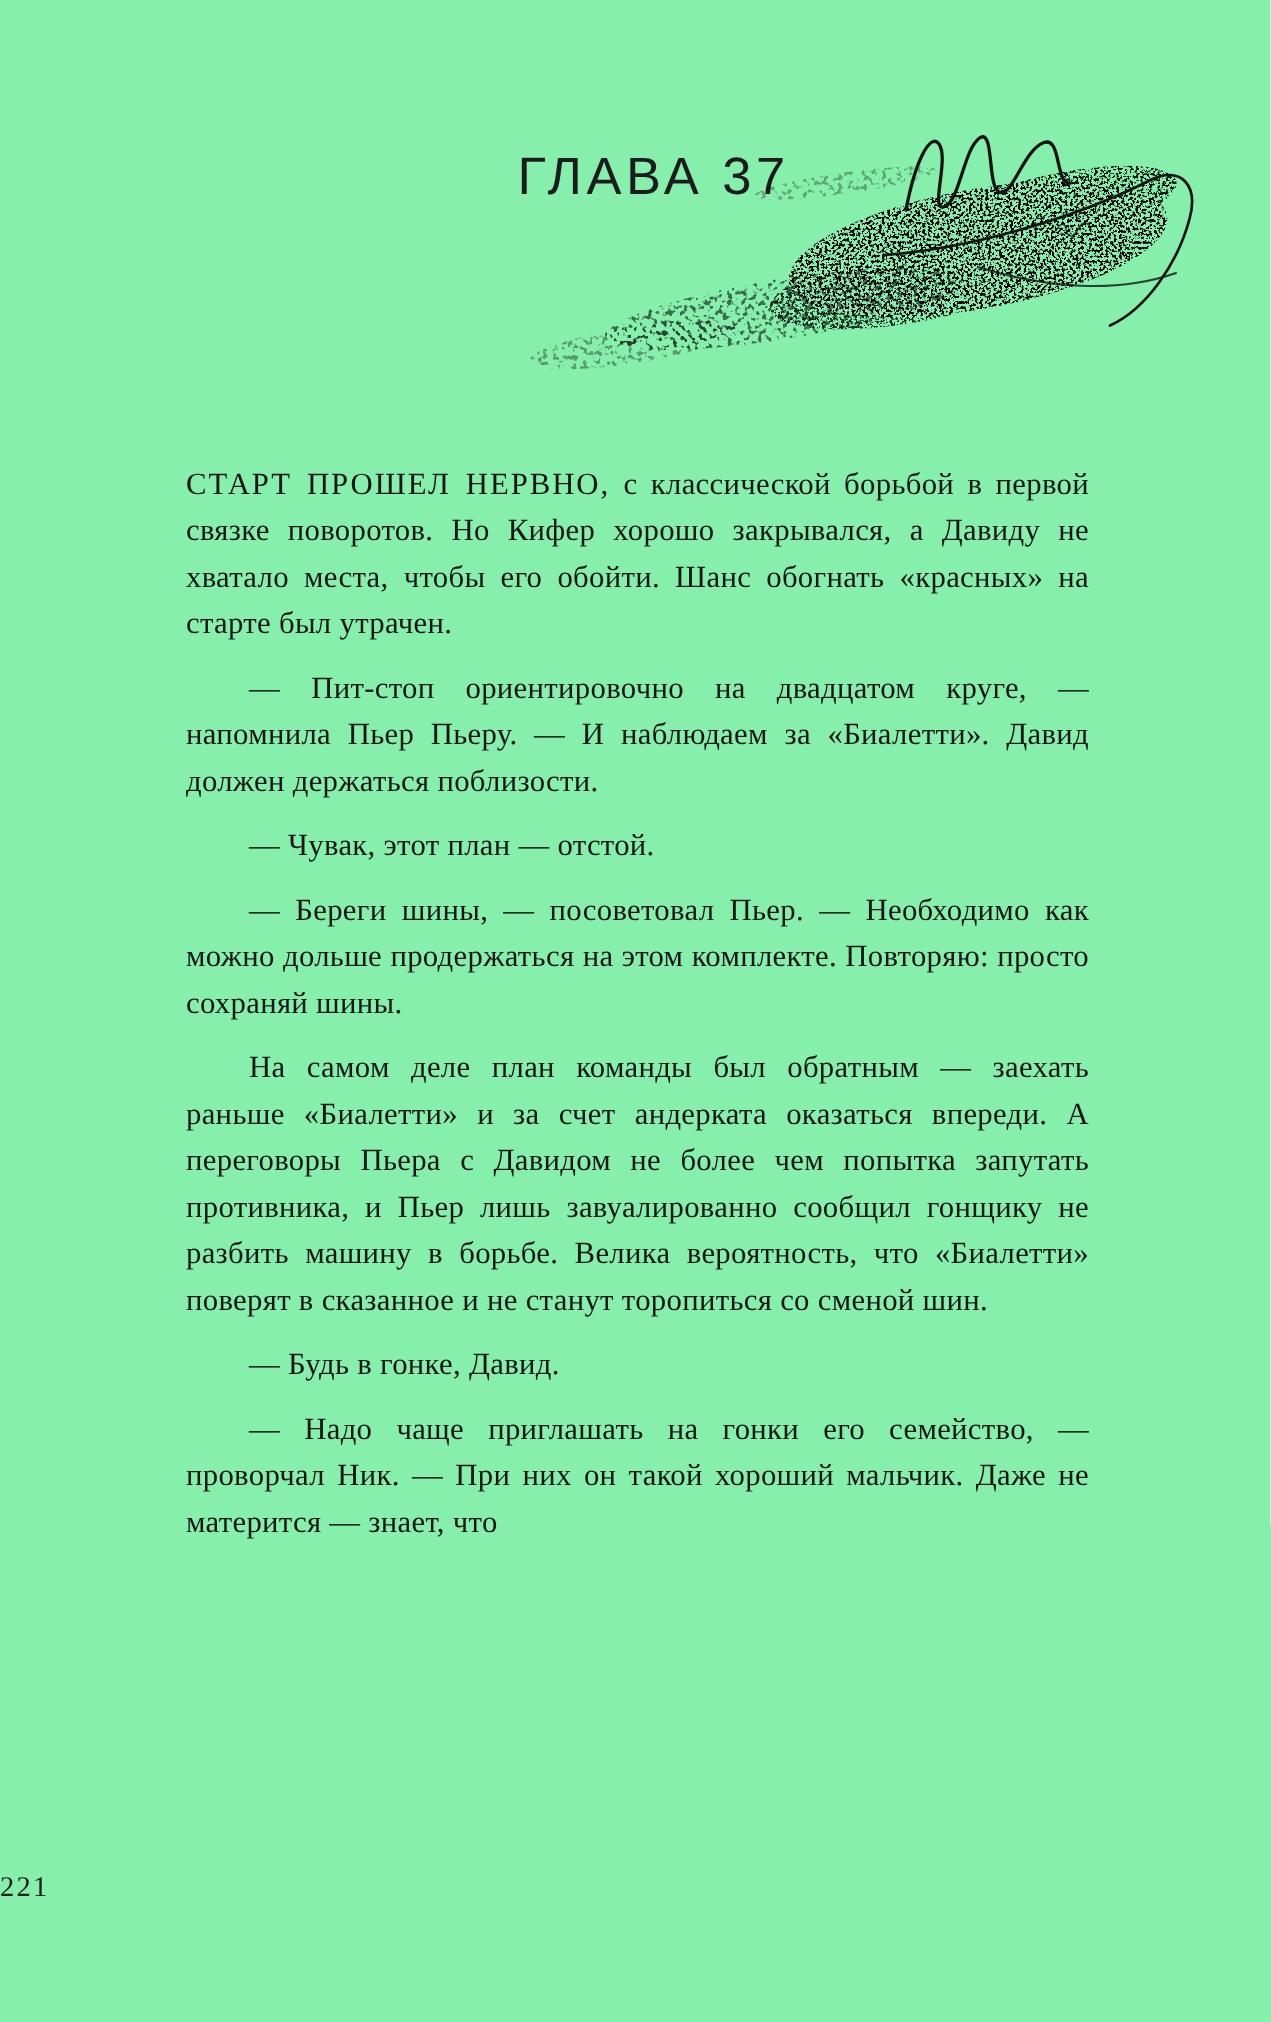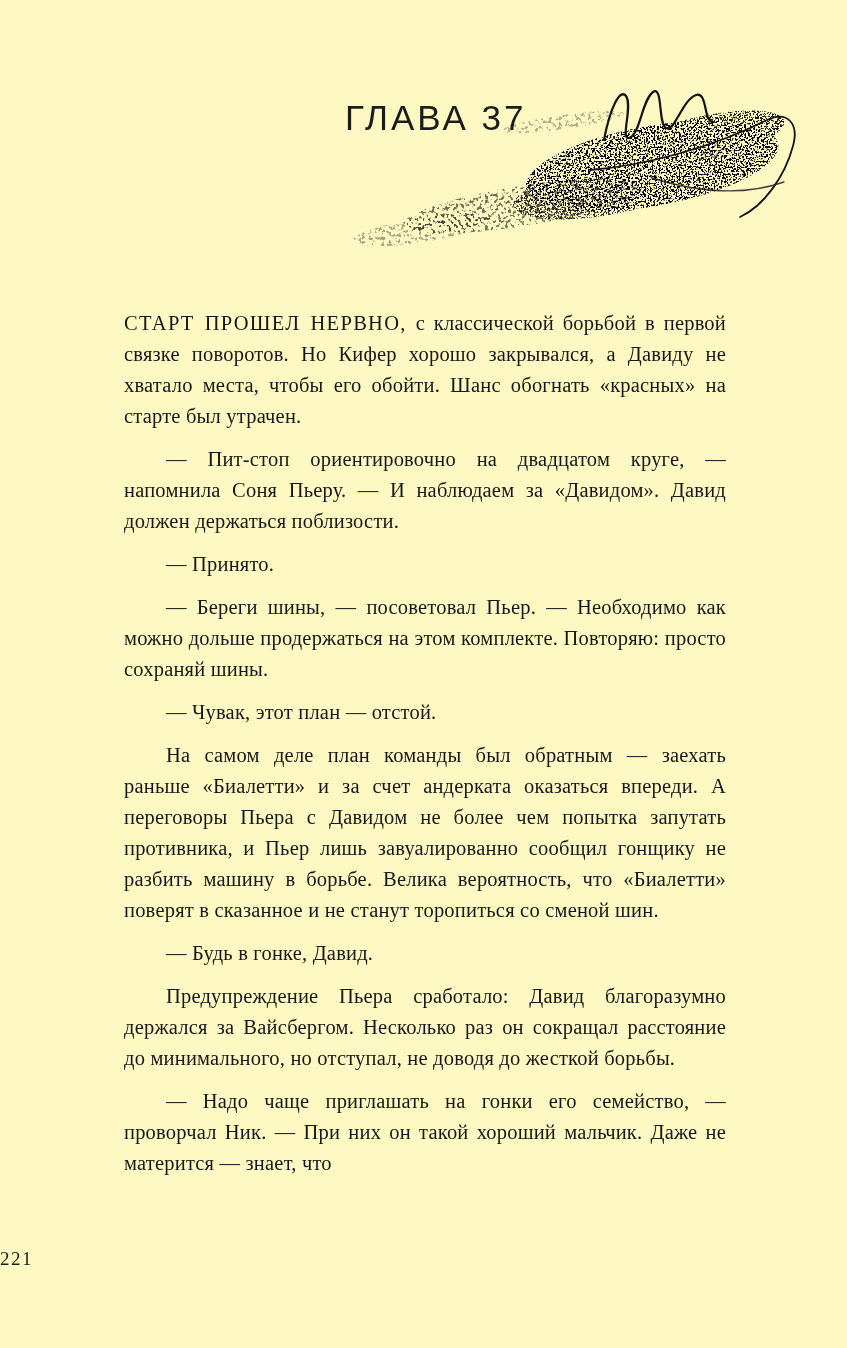--- a/index.html
+++ b/index.html
@@ -4,21 +4,21 @@
 <style>
   * { margin: 0; padding: 0; box-sizing: border-box; }
   html, body { background: #ffffff; }
   body { font-family: "Liberation Serif", serif; }
 
   .page {
     position: relative;
     width: 847px;
     height: 1348px;
     margin: 0 auto;
-    background: #fef9c3;
+    background: #86efac;
     color: #1b1b1b;
     overflow: hidden;
   }
 
   .chapter-title {
     position: absolute;
     left: 345px;
     top: 98px;
     font-family: "Liberation Sans", sans-serif;
     font-size: 35px;
@@ -105,27 +105,25 @@
     <g fill="none" stroke="#141414" stroke-linecap="round">
       <path stroke-width="2.2" d="M 252 66 C 258 34 268 14 274 22 C 281 32 268 66 277 64 C 288 61 290 26 301 18 C 311 11 306 50 314 54 C 323 58 330 26 344 21 C 356 17 351 50 362 48"></path>
       <path stroke-width="1.8" d="M 238 96 C 290 92 360 74 415 46 C 436 36 447 50 441 72 C 433 102 412 132 388 143"></path>
       <path stroke-width="1.4" stroke-opacity="0.8" d="M 300 104 C 345 118 392 122 432 108"></path>
       <path stroke-width="1.1" stroke-opacity="0.7" d="M 352 80 c 3 -6 6 -6 7 0 c 1 5 5 4 8 -2 c 3 -5 7 -4 8 1"></path>
     </g>
   </svg>
 
   <main class="body-text" lang="ru">
       <p class=""><span class="lead-in">СТАРТ ПРОШЕЛ НЕРВНО,</span> с классической борьбой в первой связке поворотов. Но Кифер хорошо закрывался, а Давиду не хватало места, чтобы его обойти. Шанс обогнать «красных» на старте был утрачен.</p>
-      <p class="indent">— Пит-стоп ориентировочно на двадцатом круге, — напомнила Соня Пьеру. — И наблюдаем за «Давидом». Давид должен держаться поблизости.</p>
-      <p class="indent">— Принято.</p>
+      <p class="indent">— Пит-стоп ориентировочно на двадцатом круге, — напомнила Пьер Пьеру. — И наблюдаем за «Биалетти». Давид должен держаться поблизости.</p>
+      <p class="indent">— Чувак, этот план — отстой.</p>
       <p class="indent">— Береги шины, — посоветовал Пьер. — Необходимо как можно дольше продержаться на этом комплекте. Повторяю: просто сохраняй шины.</p>
-      <p class="indent">— Чувак, этот план — отстой.</p>
       <p class="indent">На самом деле план команды был обратным — заехать раньше «Биалетти» и за счет андерката оказаться впереди. А переговоры Пьера с Давидом не более чем попытка запутать противника, и Пьер лишь завуалированно сообщил гонщику не разбить машину в борьбе. Велика вероятность, что «Биалетти» поверят в сказанное и не станут торопиться со сменой шин.</p>
       <p class="indent">— Будь в гонке, Давид.</p>
-      <p class="indent">Предупреждение Пьера сработало: Давид благоразумно держался за Вайсбергом. Несколько раз он сокращал расстояние до минимального, но отступал, не доводя до жесткой борьбы.</p>
       <p class="indent">— Надо чаще приглашать на гонки его семейство, — проворчал Ник. — При них он такой хороший мальчик. Даже не матерится — знает, что</p>
     </main>
 
   <footer class="page-footer">
     <span class="page-number">221</span>
   </footer>
 
 </div>
 
 </body></html>

